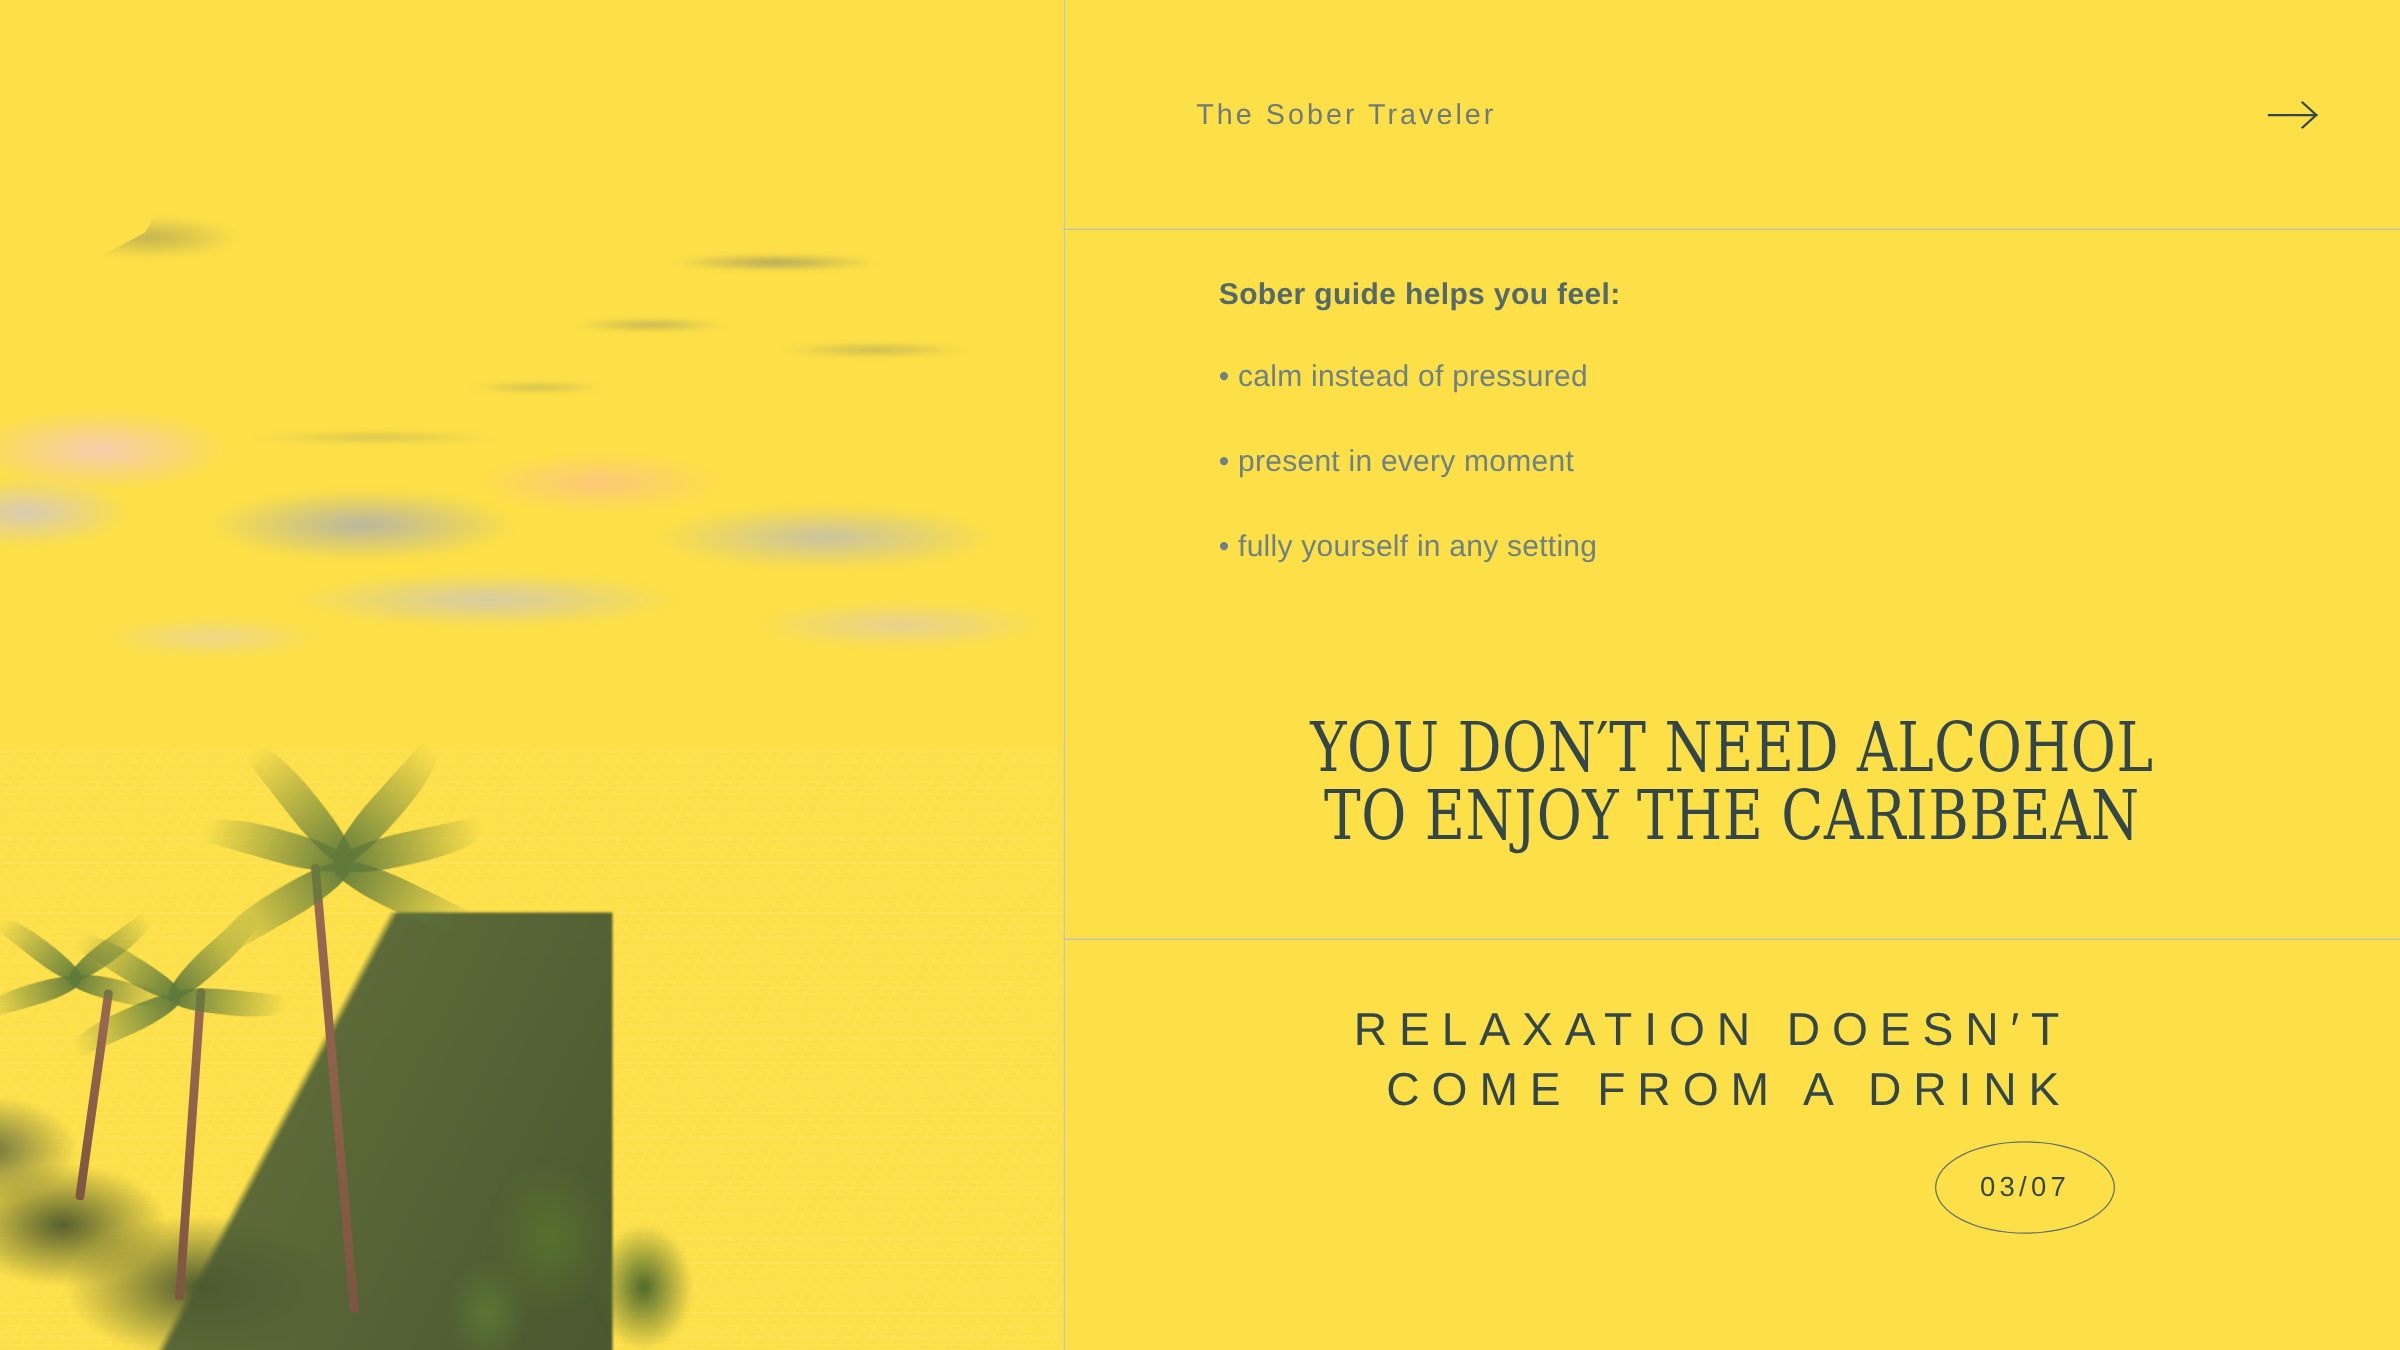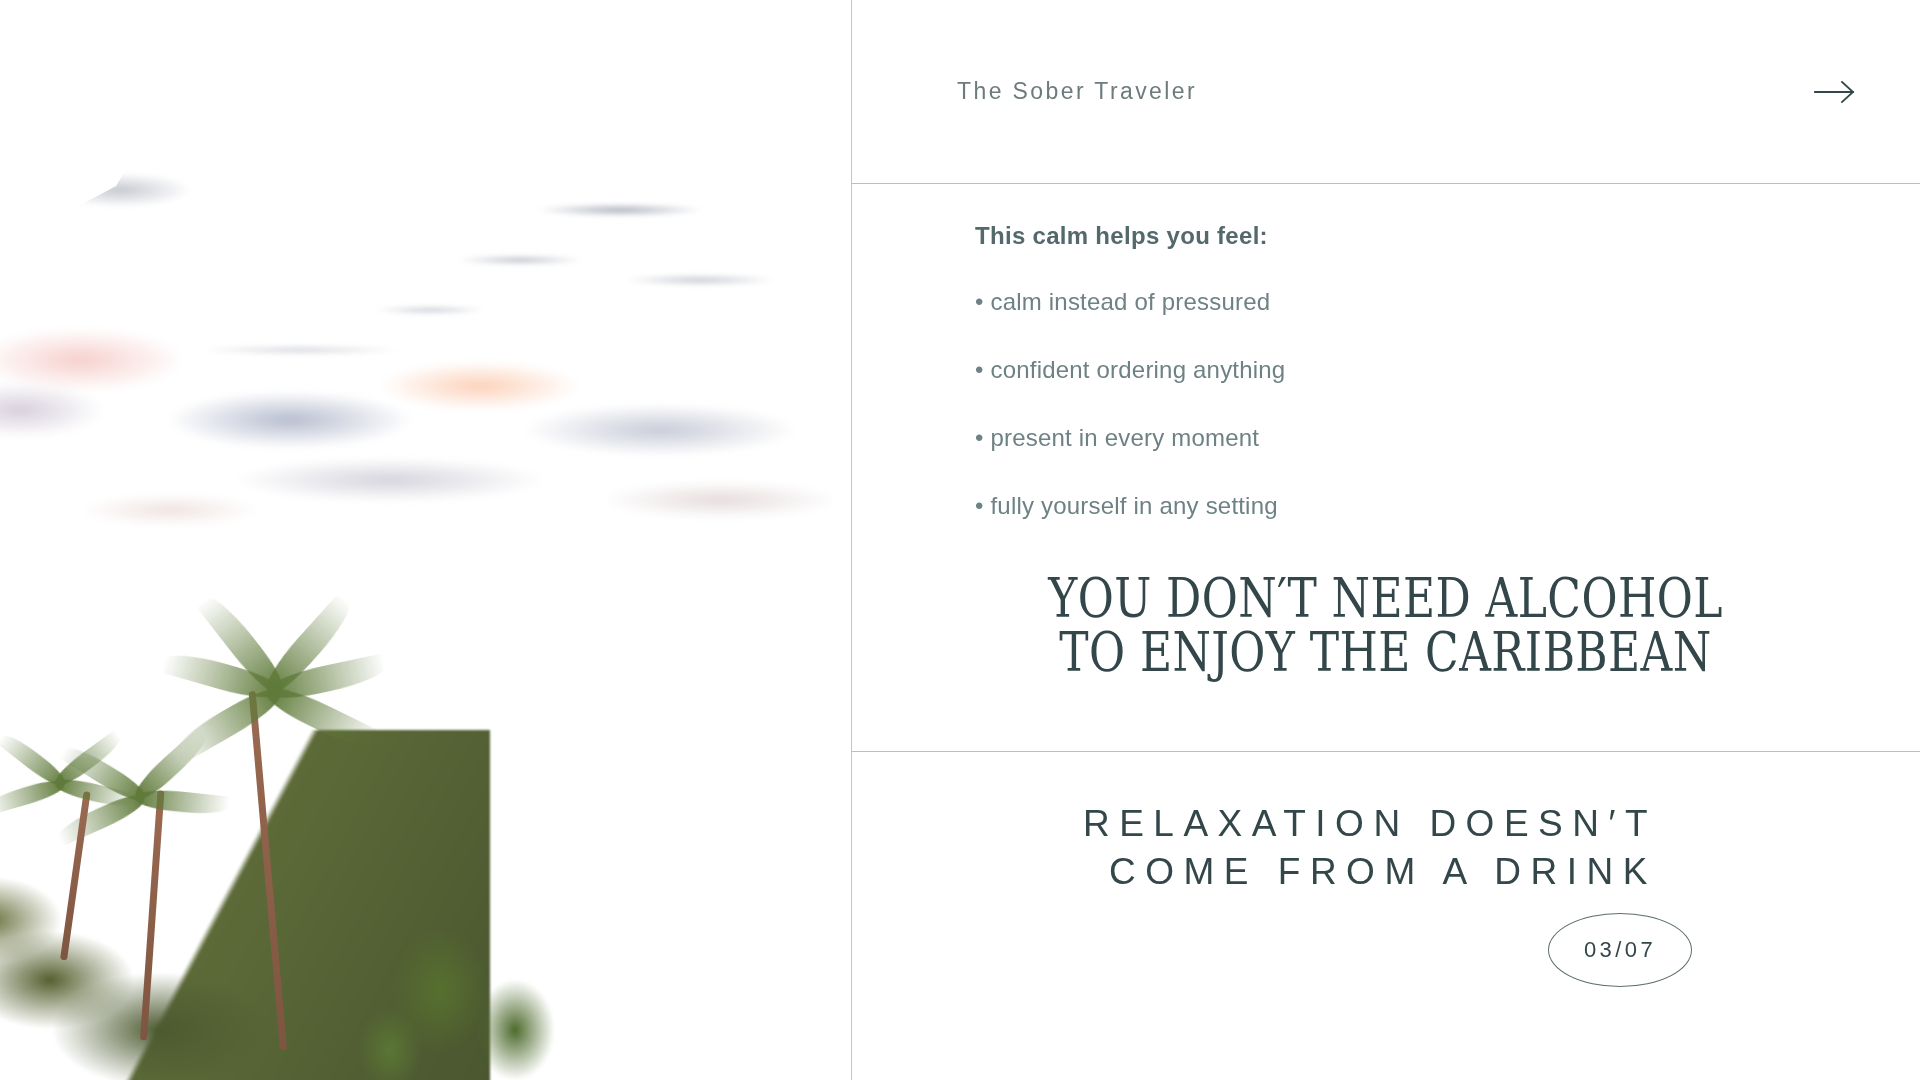--- a/index.html
+++ b/index.html
@@ -9,21 +9,21 @@
     background: #dcdfdb;
   }
   body {
     font-family: "Liberation Sans", sans-serif;
   }
 
   .slide {
     position: relative;
     width: 1920px;
     height: 1080px;
-    background: #ffffff;
+    background: #fde047;
     overflow: hidden;
   }
 
   
   .photo-panel {
     position: absolute;
     left: 0;
     top: 0;
     width: 851px;
     height: 1080px;
@@ -330,23 +330,22 @@
       <span>
         <svg width="42" height="22" viewBox="0 0 42 22" fill="none" stroke="#33474a" stroke-width="1.8" stroke-linecap="square" stroke-linejoin="miter">
           <line x1="1" y1="11" x2="39" y2="11"></line>
           <polyline points="28,1 39,11 28,21" fill="none"></polyline>
         </svg>
       </span>
     </div>
   </div>
 
   <div class="benefits">
-    <div class="benefits-title">This calm helps you feel:</div>
+    <div class="benefits-title">Sober guide helps you feel:</div>
     <div class="benefit-item">• calm instead of pressured</div>
-    <div class="benefit-item">• confident ordering anything</div>
     <div class="benefit-item">• present in every moment</div>
     <div class="benefit-item">• fully yourself in any setting</div>
   </div>
 
   <div class="headline">
     <span class="line">YOU DON′T NEED ALCOHOL</span>
     <span class="line">TO ENJOY THE CARIBBEAN</span>
   </div>
 
   <div class="quote">

